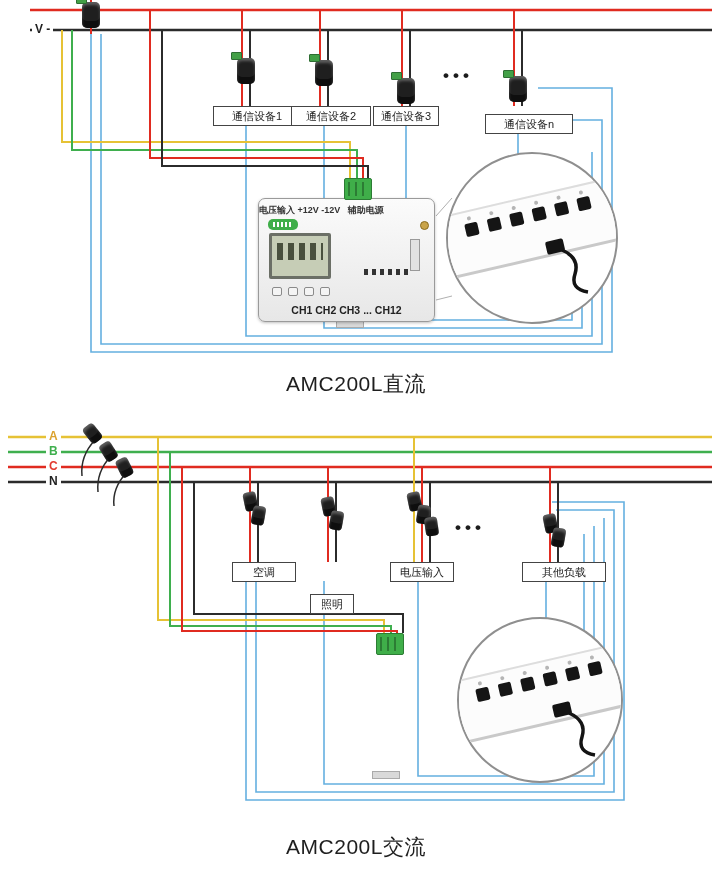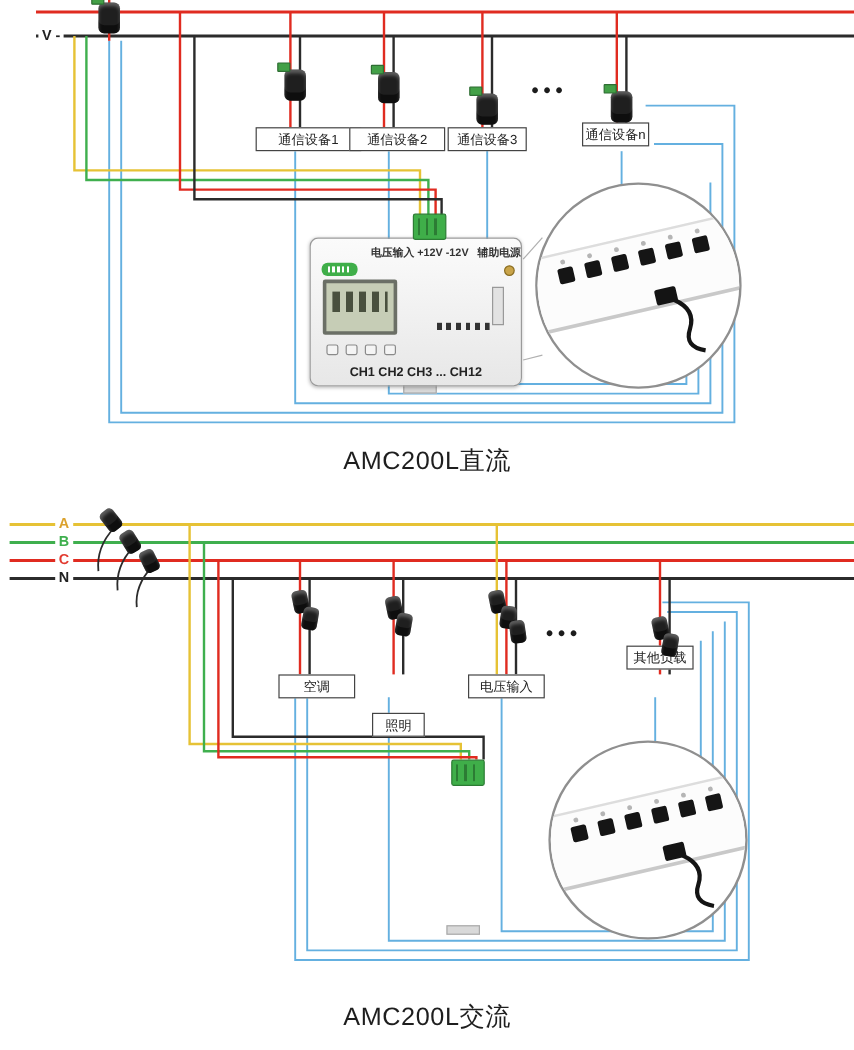--- a/index.html
+++ b/index.html
@@ -18,21 +18,21 @@
   .dots { position:absolute; z-index:3; font-size:17px; font-weight:bold; color:#1c1c1c; letter-spacing:4px; }
 
   .ct { position:absolute; z-index:4; width:18px; height:26px; background:#1f1f1f; border-radius:5px;
         box-shadow: inset 0 3px 3px rgba(255,255,255,.28), inset 0 -7px 0 rgba(0,0,0,.55); }
   .ct .nub { position:absolute; top:-6px; left:-6px; width:11px; height:8px; background:#43a047;
              border:1px solid #2e6d33; border-radius:1px; }
   .ct-sm { width:13px; height:19px; border-radius:4px; }
 
   .meter { position:absolute; z-index:5; background:linear-gradient(#fbfbfb,#e7e7e7);
            border:1px solid #9a9a9a; border-radius:7px; box-shadow:0 1px 3px rgba(0,0,0,.25); }
-  .meter .toplabel { position:absolute; top:5px; left:0; right:0; text-align:right; font-size:9px;
+  .meter .toplabel { position:absolute; top:5px; left:0; right:0; text-align:left; font-size:9px;
                      font-weight:bold; color:#333; white-space:pre; }
   .meter .chlabel  { position:absolute; bottom:5px; left:0; right:0; text-align:center; font-size:10.5px;
                      font-weight:bold; color:#222; }
   .meter .logo { position:absolute; top:20px; left:9px; width:30px; height:11px; background:#3fae49;
                  border-radius:5px; }
   .meter .logo::after { content:""; position:absolute; left:5px; top:3px; width:20px; height:5px;
                  background:repeating-linear-gradient(90deg,#fff 0 2px,transparent 2px 4px); }
   .meter .screen { position:absolute; top:34px; left:10px; width:62px; height:46px; background:#c6cdb6;
                  border:3px solid #6b6f66; border-radius:2px; }
   .meter .screen::after { content:""; position:absolute; left:5px; top:7px; right:5px; height:17px;
@@ -162,21 +162,21 @@
   <div class="ct" style="left:397px;top:78px">
     <div class="nub"></div>
   </div>
   <div class="ct" style="left:509px;top:76px">
     <div class="nub"></div>
   </div>
 
   <div class="label-box" style="left:213px;top:106px;width:88px">通信设备1</div>
   <div class="label-box" style="left:291px;top:106px;width:80px">通信设备2</div>
   <div class="label-box" style="left:373px;top:106px;width:66px">通信设备3</div>
-  <div class="label-box" style="left:485px;top:102px;width:56px">通信设备n</div>
+  <div class="label-box" style="left:485px;top:114px;width:88px">通信设备n</div>
 
   <div class="dots" style="left:443px;top:66px">•••</div>
 
   <div class="terminal" style="left:344px;top:178px;width:28px;height:22px"></div>
   <div class="din" style="left:336px;top:320px;width:28px;height:8px"></div>
 
   <div class="meter" style="left:258px;top:198px;width:177px;height:124px">
     <div class="toplabel">电压输入 +12V -12V   辅助电源</div>
     <div class="logo"></div>
     <div class="screen"></div>
@@ -225,21 +225,21 @@
   <div class="ct ct-sm" style="left:330px;top:511px;transform:rotate(10deg)"></div>
   <div class="ct ct-sm" style="left:408px;top:492px;transform:rotate(-12deg)"></div>
   <div class="ct ct-sm" style="left:417px;top:505px;transform:rotate(8deg)"></div>
   <div class="ct ct-sm" style="left:425px;top:517px;transform:rotate(-8deg)"></div>
   <div class="ct ct-sm" style="left:544px;top:514px;transform:rotate(-12deg)"></div>
   <div class="ct ct-sm" style="left:552px;top:528px;transform:rotate(10deg)"></div>
 
   <div class="label-box" style="left:232px;top:562px;width:64px">空调</div>
   <div class="label-box" style="left:310px;top:594px;width:44px">照明</div>
   <div class="label-box" style="left:390px;top:562px;width:64px">电压输入</div>
-  <div class="label-box" style="left:522px;top:538px;width:56px">其他负载</div>
+  <div class="label-box" style="left:522px;top:562px;width:84px">其他负载</div>
 
   <div class="dots" style="left:455px;top:518px">•••</div>
 
   <div class="terminal" style="left:376px;top:633px;width:28px;height:22px"></div>
   <div class="din" style="left:372px;top:771px;width:28px;height:8px"></div>
 
 
   <div class="mag" style="left:457px;top:617px;width:166px;height:166px">
     <div class="panel"></div>
     <div class="ports">

